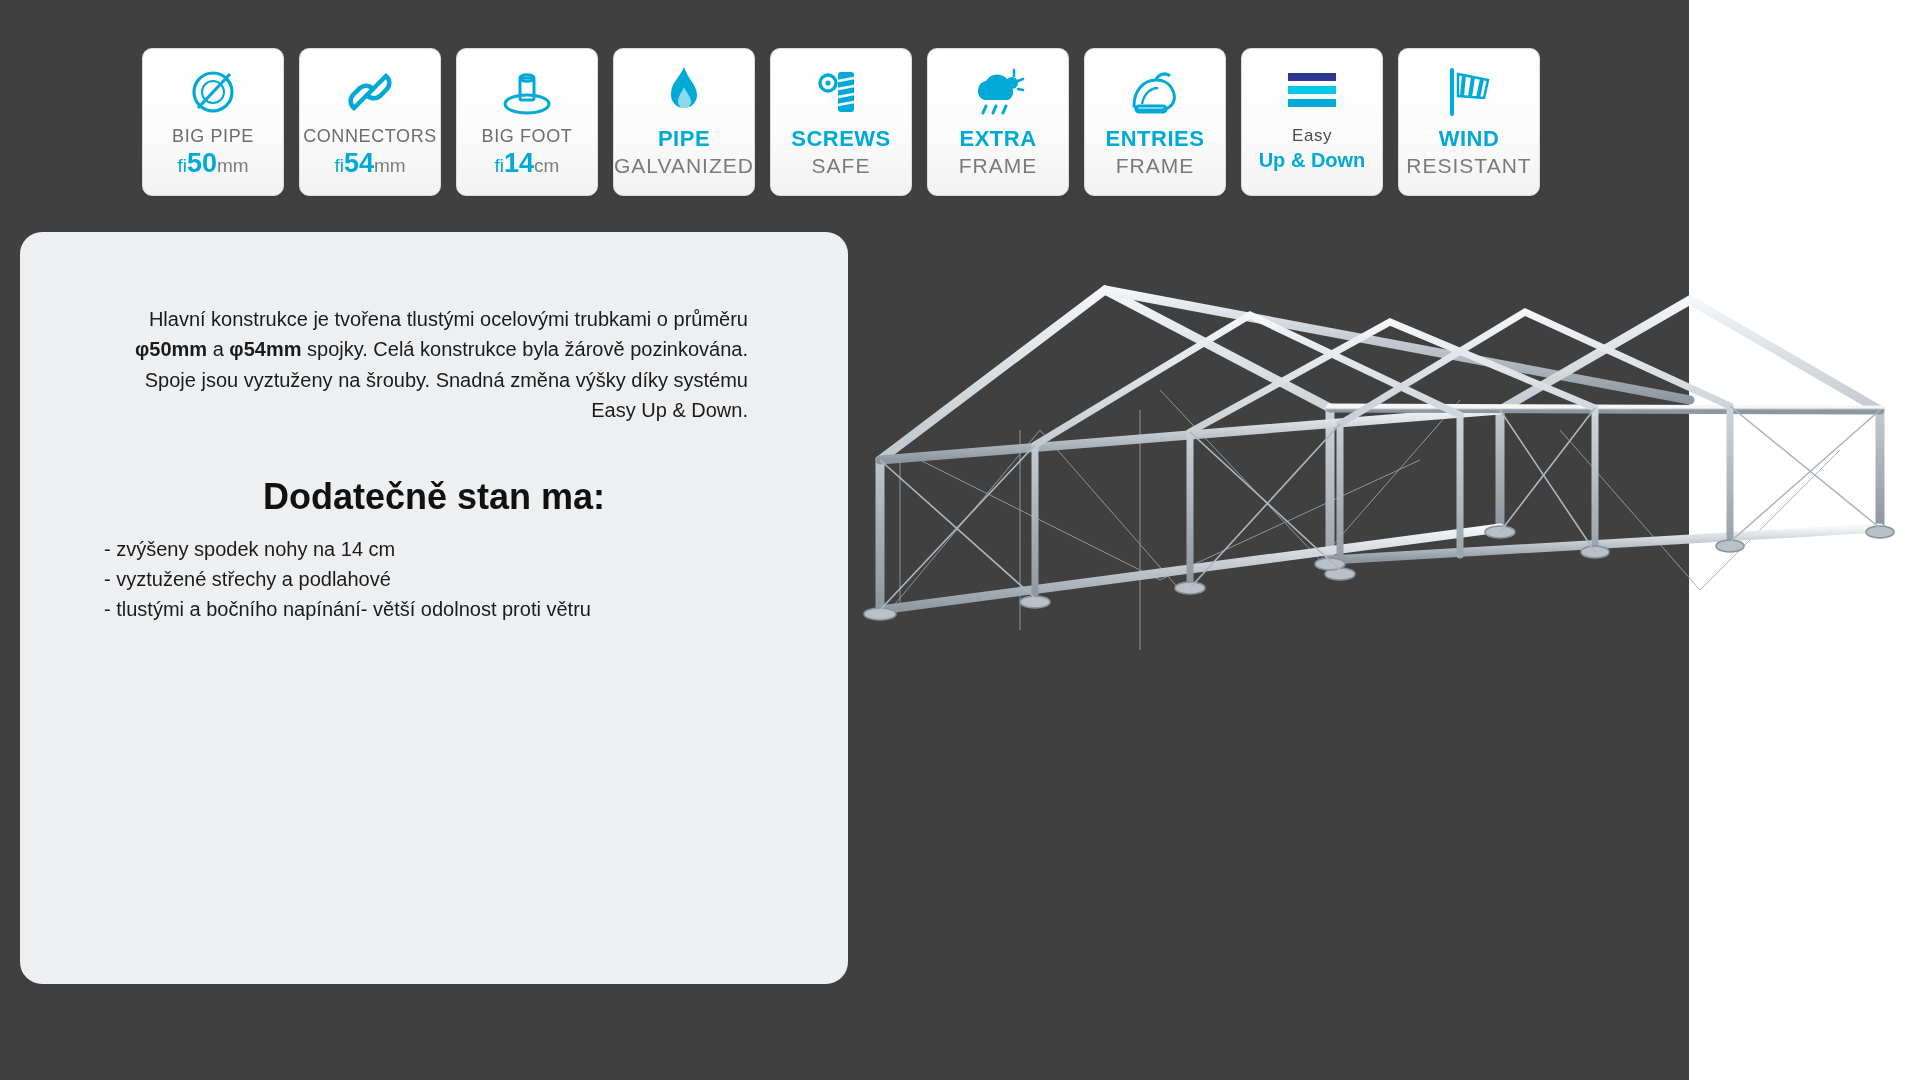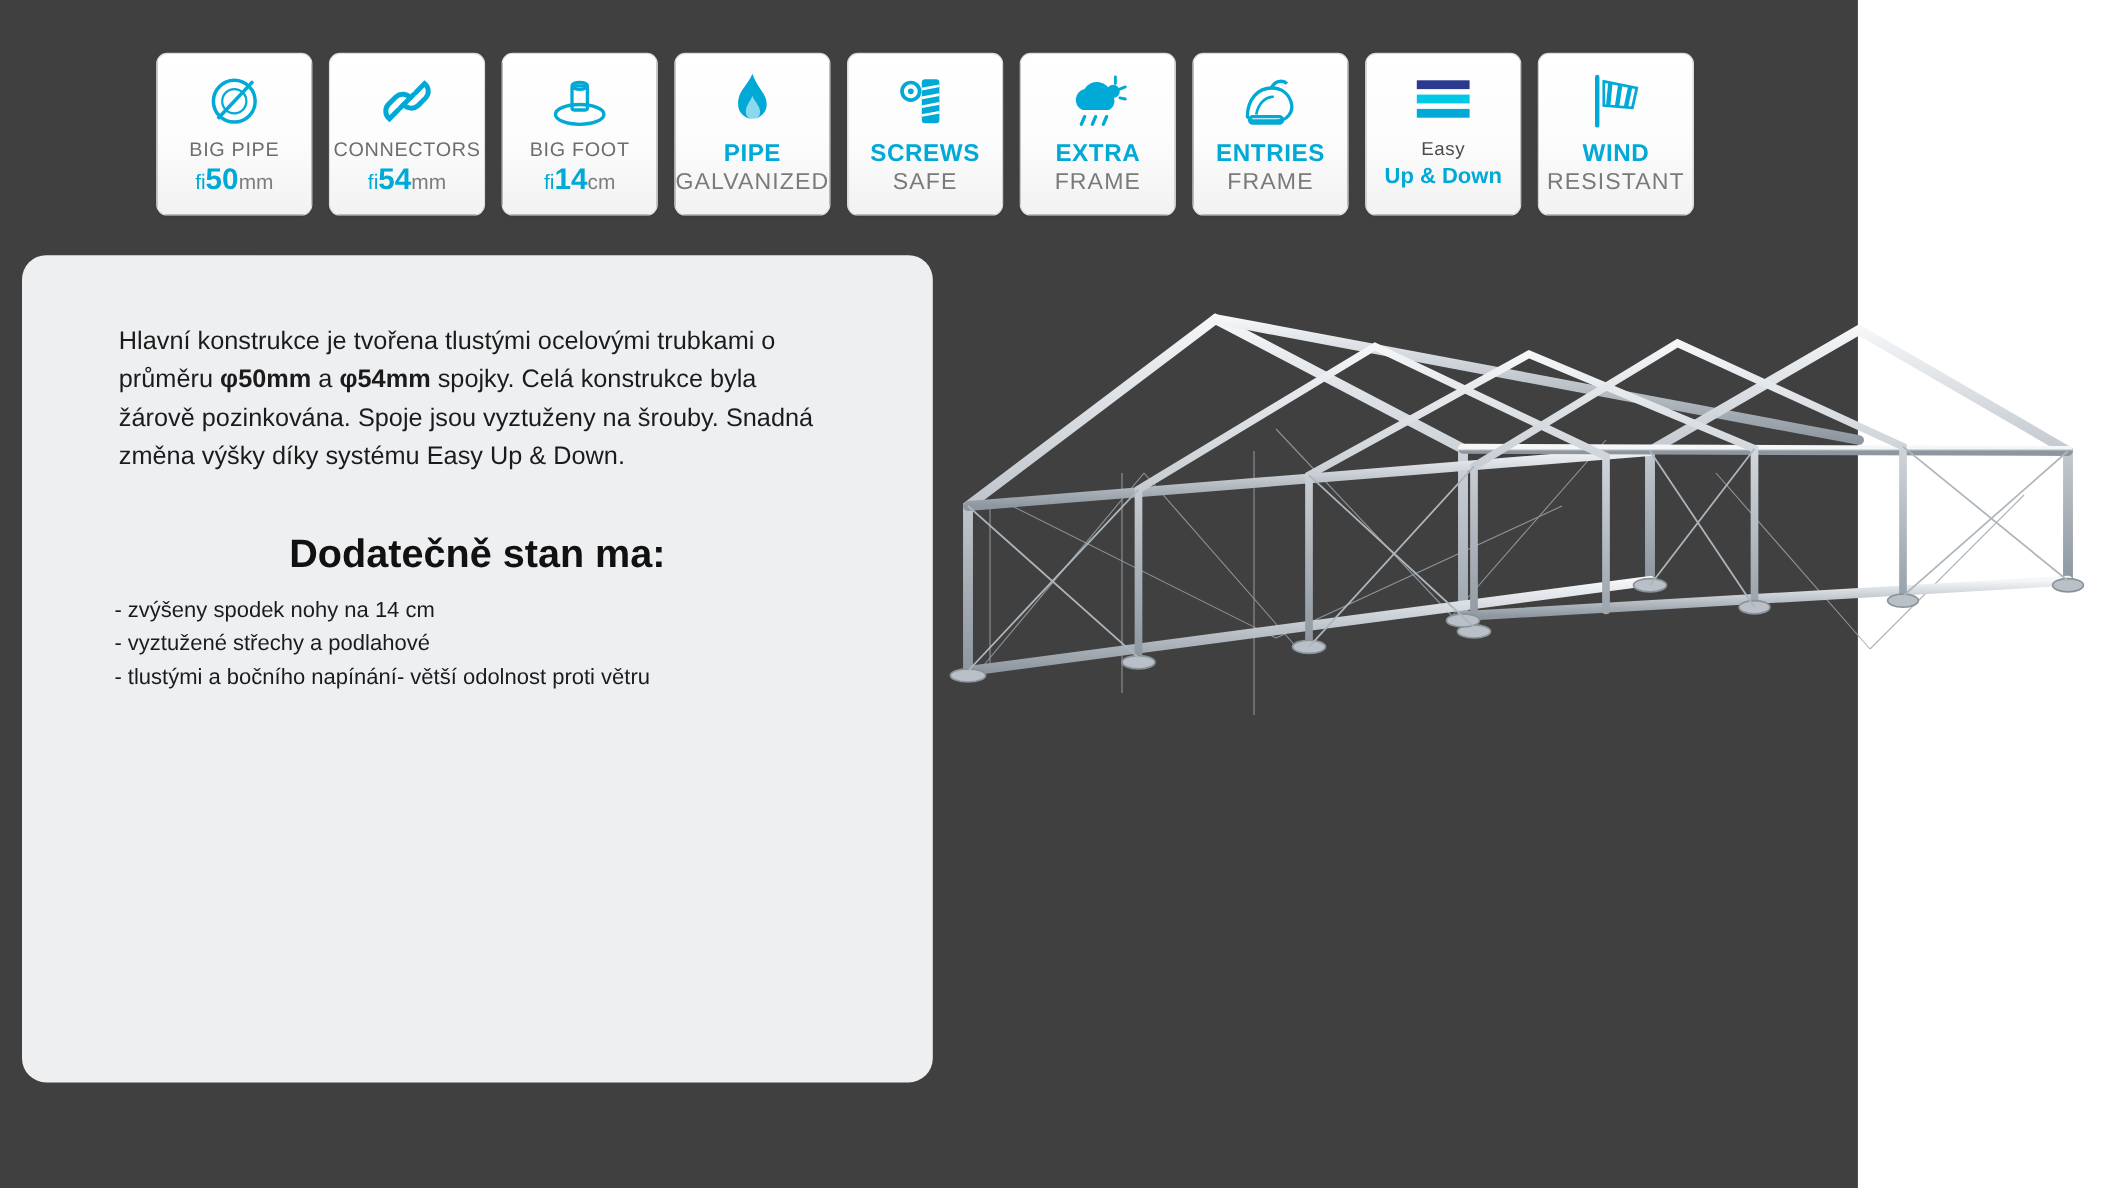--- a/index.html
+++ b/index.html
@@ -120,25 +120,25 @@
     top: 232px;
     width: 828px;
     height: 752px;
     background: #eeeff1;
     border-radius: 22px;
     box-sizing: border-box;
     padding: 56px 84px 40px 84px;
   }
 
   .desc-para {
-    font-size: 23px;
+    font-size: 20px;
     line-height: 1.52;
     color: #1b1b1b;
-    text-align: left;
-    margin: 4px;
+    text-align: right;
+    margin: 16px;
   }
 
   .desc-heading {
     font-size: 36px;
     font-weight: bold;
     color: #111111;
     text-align: center;
     margin: 50px 0 16px 0;
   }
 

